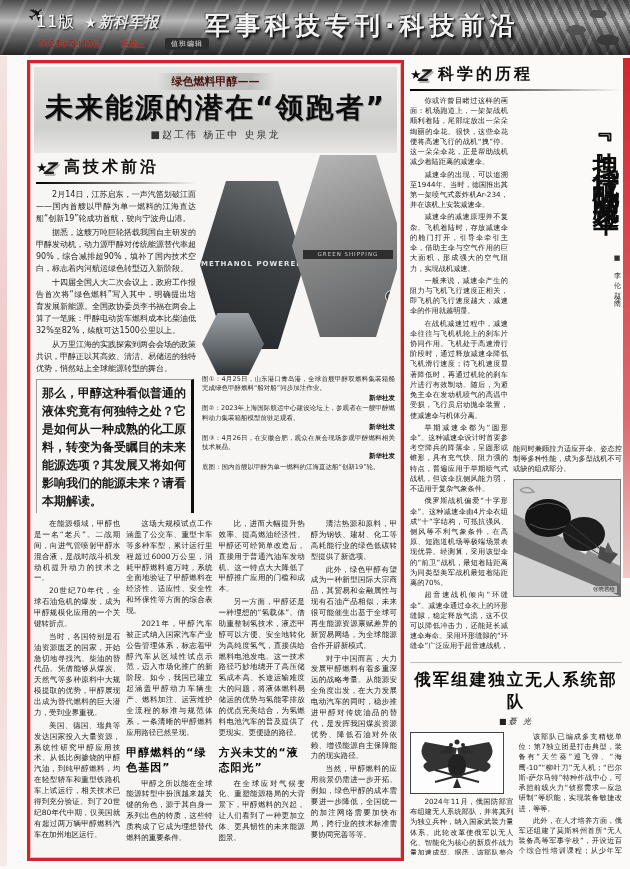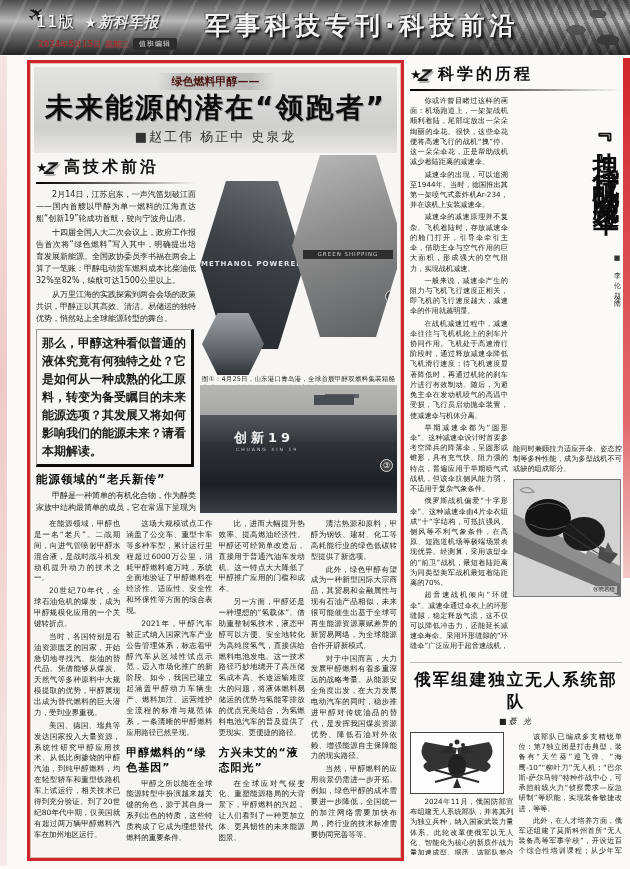--- a/index.html
+++ b/index.html
@@ -31,35 +31,35 @@
     text-shadow:1px 1px 1px rgba(255,255,255,.25);}
   .jet.j1{left:28px;top:2px;}
   .jet.j2{left:58px;top:10px;font-size:15px;}
   .banner-row{position:absolute;left:36px;top:12px;display:flex;align-items:center;gap:10px;}
   .edition{font-size:16px;font-weight:normal;color:#fdfdfd;text-shadow:1px 1px 2px #000;letter-spacing:1px;}
   .masthead{font-family:"DejaVu Serif","Liberation Serif",serif;font-style:italic;font-weight:bold;
     font-size:15px;color:#e8e8e8;text-shadow:1px 1px 2px #000;}
   .masthead .star{font-style:normal;font-size:12px;margin-right:2px;color:#f2f2f2;}
   .banner-title{position:absolute;left:205px;top:9px;font-size:25px;font-weight:bold;color:#f2f2f2;
     letter-spacing:5px;text-shadow:1px 1px 0 #1a1a1a,2px 2px 3px #000,-1px -1px 0 #555;}
-  .date-row{position:absolute;left:38px;top:38px;display:flex;align-items:center;gap:4px;font-size:8px;}
+  .date-row{position:absolute;left:38px;top:38px;display:flex;align-items:center;gap:20px;font-size:8px;}
   .date-txt{color:#8d2b26;font-weight:bold;text-shadow:0 0 1px rgba(255,255,255,.4);}
   .date-badge{background:#2d2d2d;color:#e9e9e9;border-radius:2px;padding:1px 6px;font-size:7px;letter-spacing:1px;}
 
   
   .main-article{position:absolute;left:27px;top:60px;width:371px;height:795px;
     border:3px solid #cf262b;background:#f7f6f4;box-shadow:inset 0 0 0 1px #e9b9b8;}
   .art-inner{position:absolute;inset:4px;overflow:hidden;}
   .art-head{height:86px;text-align:center;position:relative;
     background:linear-gradient(180deg,#e3e3e2,#cfcfce 70%,#e9e8e6);}
   .kicker{display:inline-block;margin-top:6px;padding:1px 14px;font-size:11px;font-weight:bold;color:#4a1410;
     background:linear-gradient(90deg,transparent,#bdbdbc 20%,#bdbdbc 80%,transparent);}
   .headline{font-size:28px;font-weight:bold;color:#0c0c0c;letter-spacing:2px;line-height:1.15;margin-top:2px;
     text-shadow:1px 1px 0 #9b9b9b;}
-  .byline{font-size:13px;color:#333;margin-top:4px;letter-spacing:2px;}
+  .byline{font-size:10px;color:#333;margin-top:4px;letter-spacing:2px;}
 
   .art-mid{display:flex;height:358px;margin-top:2px;}
   .colL{width:160px;padding:0 4px 0 2px;overflow:hidden;}
   .sectag{display:flex;align-items:flex-end;gap:4px;margin:2px 0 4px 0;}
   .starz{position:relative;width:24px;height:16px;flex:none;}
   .starz .s{position:absolute;left:0;top:-2px;font-size:13px;color:#111;}
   .starz .z{position:absolute;left:9px;top:-3px;font-weight:900;font-style:italic;font-size:16px;color:#1a1a1a;
     transform:skew(-14deg);text-shadow:2px 2px 0 #b5b5b5;}
   .sectag .lbl{font-size:16px;font-weight:bold;letter-spacing:3px;color:#111;}
   .rule{height:2px;background:linear-gradient(90deg,#000,#888 60%,transparent);margin:2px 0 5px 0;}
@@ -165,20 +165,21 @@
           <div class="sectag">
             <span class="starz">
                 <span class="s">★</span>
                 <span class="z">Z</span>
               </span>
             <span class="lbl">高技术前沿</span>
           </div>
           <div class="rule"></div>
           <div>
               <p class="para">2月14日，江苏启东，一声汽笛划破江面——国内首艘以甲醇为单一燃料的江海直达船“创新19”轮成功首航，驶向宁波舟山港。</p>
+              <p class="para">据悉，这艘万吨巨轮搭载我国自主研发的甲醇发动机，动力源甲醇对传统能源替代率超90%，综合减排超90%，填补了国内技术空白，标志着内河航运绿色转型迈入新阶段。</p>
               <p class="para">十四届全国人大二次会议上，政府工作报告首次将“绿色燃料”写入其中，明确提出培育发展新能源。全国政协委员李书福在两会上算了一笔账：甲醇电动货车燃料成本比柴油低32%至82%，续航可达1500公里以上。</p>
               <p class="para">从万里江海的实践探索到两会会场的政策共识，甲醇正以其高效、清洁、易储运的独特优势，悄然站上全球能源转型的舞台。</p>
             </div>
           <div class="intro-box">那么，甲醇这种看似普通的液体究竟有何独特之处？它是如何从一种成熟的化工原料，转变为备受瞩目的未来能源选项？其发展又将如何影响我们的能源未来？请看本期解读。</div>
           <div class="subhead">能源领域的“老兵新传”</div>
           <div>
               <p class="para">甲醇是一种简单的有机化合物，作为醇类家族中结构最简单的成员，它在常温下呈现为澄澈如水、略带酒香的液体状态。</p>
               <p class="para">早在17世纪，科学家便从干馏木材的产物中发现了它的存在，因此它最初被称为“木精”或“木醇”。在漫长的工业发展史上，甲醇主要扮演着基础化工原料的角色，是生产甲醛、塑料、染料等众多产品的重要来源。</p>
             </div>
         </div>
@@ -193,27 +194,20 @@
               <span class="bar">GREEN SHIPPING</span>
               <span class="circnum n2">②</span>
             </div>
             <div class="hex hex3"></div>
           </div>
           <div class="capblock">
             <p class="cap"><span>图①：4月25日，山东港口青岛港，全球首艘甲醇双燃料集装箱船完成绿色甲醇燃料“船对船”同步加注作业。</span><span class="crd">新华社发</span></p>
             <p class="cap"><span>图②：2023年上海国际航运中心建设论坛上，参观者在一艘甲醇燃料动力集装箱船模型前驻足观看。</span><span class="crd">新华社发</span></p>
             <p class="cap"><span>图③：4月26日，在安徽合肥，观众在展会现场参观甲醇燃料相关技术展品。</span><span class="crd">新华社发</span></p>
             <p class="cap"><span>底图：国内首艘以甲醇为单一燃料的江海直达船“创新19”轮。</span></p>
-          </div>
-          <div class="shipphoto">
-            <div class="deck"></div>
-            <div class="tug"></div>
-            <span class="ship-name">创新19</span>
-            <span class="ship-name-en">CHUANG XIN 19</span>
-            <span class="circnum n3">③</span>
           </div>
         </div>
       </div>
 
       <div class="art-bottom">
         <div class="bcol">
             <p class="para">在能源领域，甲醇也是一名“老兵”。二战期间，向进气管喷射甲醇水混合液，是战时战斗机发动机提升动力的技术之一。</p>
             <p class="para">20世纪70年代，全球石油危机的爆发，成为甲醇规模化应用的一个关键转折点。</p>
             <p class="para">当时，各国特别是石油资源匮乏的国家，开始急切地寻找汽、柴油的替代品。凭借能够从煤炭、天然气等多种原料中大规模提取的优势，甲醇展现出成为替代燃料的巨大潜力，受到业界重视。</p>
             <p class="para">美国、德国、瑞典等发达国家投入大量资源，系统性研究甲醇应用技术。从低比例掺烧的甲醇汽油，到纯甲醇燃料，均在轻型轿车和重型铁路机车上试运行，相关技术已得到充分验证。到了20世纪80年代中期，仅美国就有超过两万辆甲醇燃料汽车在加州地区运行。</p>

